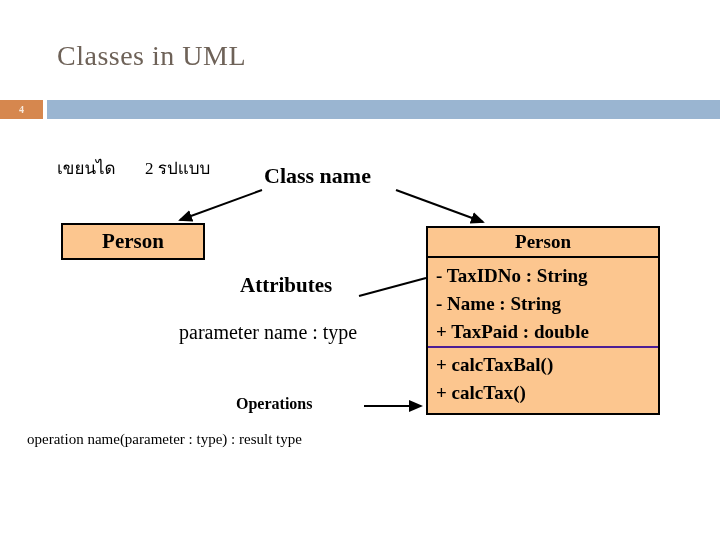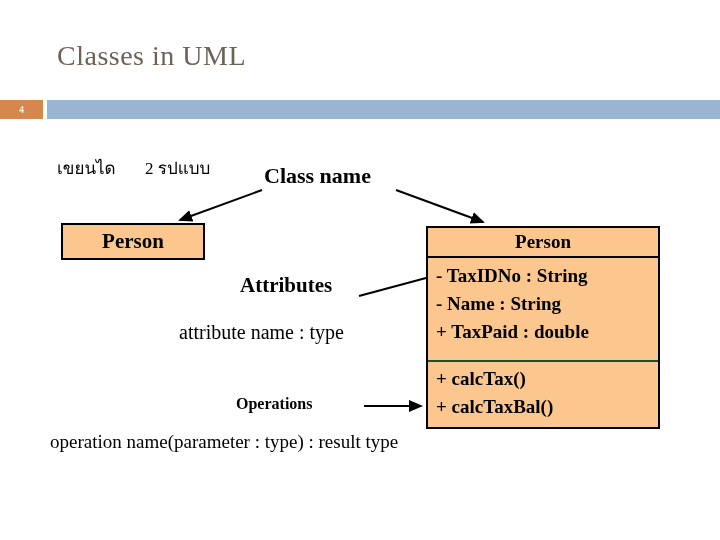--- a/index.html
+++ b/index.html
@@ -39,21 +39,21 @@
 
   .thai-line { top: 154px; font-size: 17px; color: #000; white-space: nowrap; }
   .thai-1 { left: 57px; }
   .thai-2 { left: 145px; }
 
   .lbl { color: #000; white-space: nowrap; }
   .lbl-classname  { left: 264px; top: 163px; font-size: 22px; font-weight: bold; }
   .lbl-attributes { left: 240px; top: 273px; font-size: 21px; font-weight: bold; }
   .lbl-attr-syntax{ left: 179px; top: 321px; font-size: 20px; }
   .lbl-operations { left: 236px; top: 395px; font-size: 16px; font-weight: bold; }
-  .lbl-op-syntax  { left: 27px;  top: 431px; font-size: 19px; margin-left: 23px; }
+  .lbl-op-syntax  { left: 27px;  top: 431px; font-size: 15px; }
 
   .simple-class-box {
     left: 61px; top: 223px;
     width: 144px; height: 37px;
     background: #FCC68F;
     border: 2px solid #000;
     display: flex; align-items: center; justify-content: center;
   }
   .simple-class-box span { font-size: 21px; font-weight: bold; }
 
@@ -63,22 +63,22 @@
     background: #FCC68F;
     border: 2px solid #000;
   }
   .uml-compartment-title {
     height: 30px;
     border-bottom: 2px solid #000;
     display: flex; align-items: center; justify-content: center;
     font-size: 19px; font-weight: bold;
   }
   .uml-compartment-attrs {
-    border-bottom: 2px solid #14532d;
-    padding: 4px 0 14px 8px;
+    border-bottom: 2px solid #4c1d95;
+    padding: 4px 0 0 8px;
   }
   .uml-compartment-ops {
     padding: 3px 0 6px 8px;
   }
   .uml-member {
     font-size: 19px;
     font-weight: bold;
     line-height: 28px;
     white-space: nowrap;
   }
@@ -97,38 +97,38 @@
 <div class="abs page-num-box">
   <span>4</span>
 </div>
 <div class="abs header-bar"></div>
 
 <div class="abs thai-line thai-1">เขยนได</div>
 <div class="abs thai-line thai-2">2 รปแบบ</div>
 
 <div class="abs lbl lbl-classname">Class name</div>
 <div class="abs lbl lbl-attributes">Attributes</div>
-<div class="abs lbl lbl-attr-syntax">attribute name : type</div>
+<div class="abs lbl lbl-attr-syntax">parameter name : type</div>
 <div class="abs lbl lbl-operations">Operations</div>
 <div class="abs lbl lbl-op-syntax">operation name(parameter : type) : result type</div>
 
 <div class="abs simple-class-box">
   <span>Person</span>
 </div>
 
 <div class="abs uml-class-box">
   <div class="uml-compartment-title">Person</div>
   <div class="uml-compartment-attrs">
     <div class="uml-member">- TaxIDNo : String</div>
     <div class="uml-member">- Name : String</div>
     <div class="uml-member">+ TaxPaid : double</div>
   </div>
   <div class="uml-compartment-ops">
+    <div class="uml-member">+ calcTaxBal()</div>
     <div class="uml-member">+ calcTax()</div>
-    <div class="uml-member">+ calcTaxBal()</div>
   </div>
 </div>
 
 <svg class="abs arrow-layer" width="720" height="540" viewBox="0 0 720 540" xmlns="http://www.w3.org/2000/svg">
   <defs>
     <marker id="arrowhead" markerWidth="8" markerHeight="8" refX="6" refY="3" orient="auto">
       <path d="M0,0 L7,3 L0,6 Z" fill="#000"></path>
     </marker>
   </defs>
   <line x1="262" y1="190" x2="180" y2="220" stroke="#000" stroke-width="2" marker-end="url(#arrowhead)"></line>

